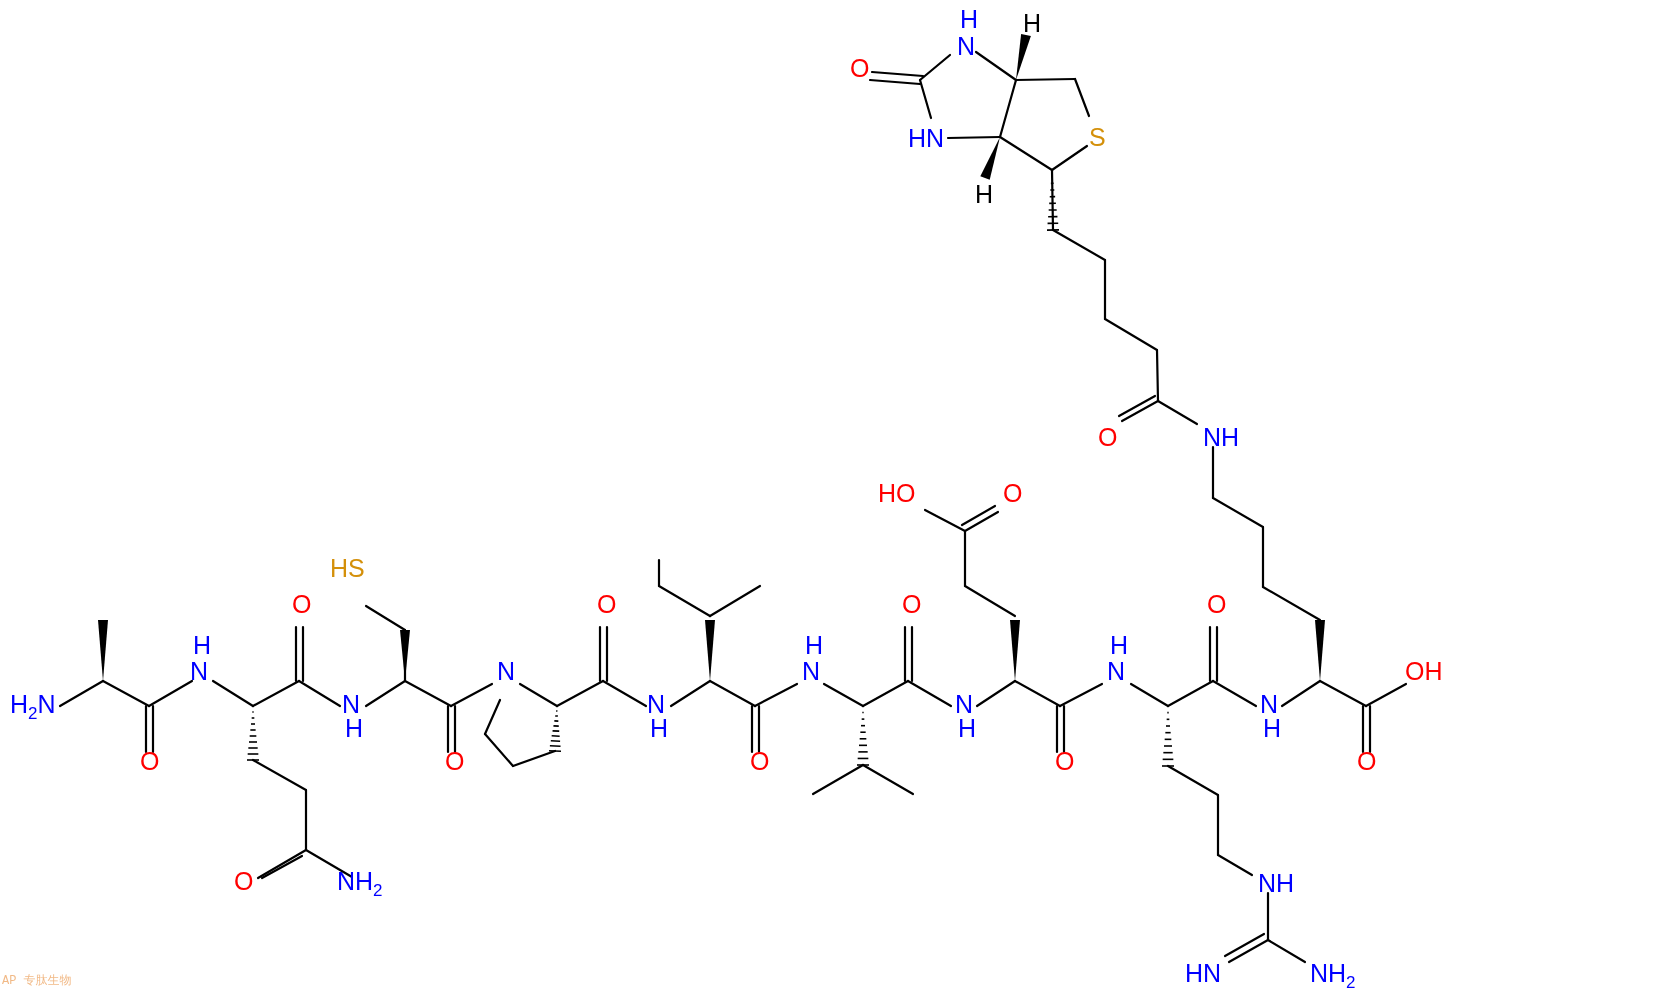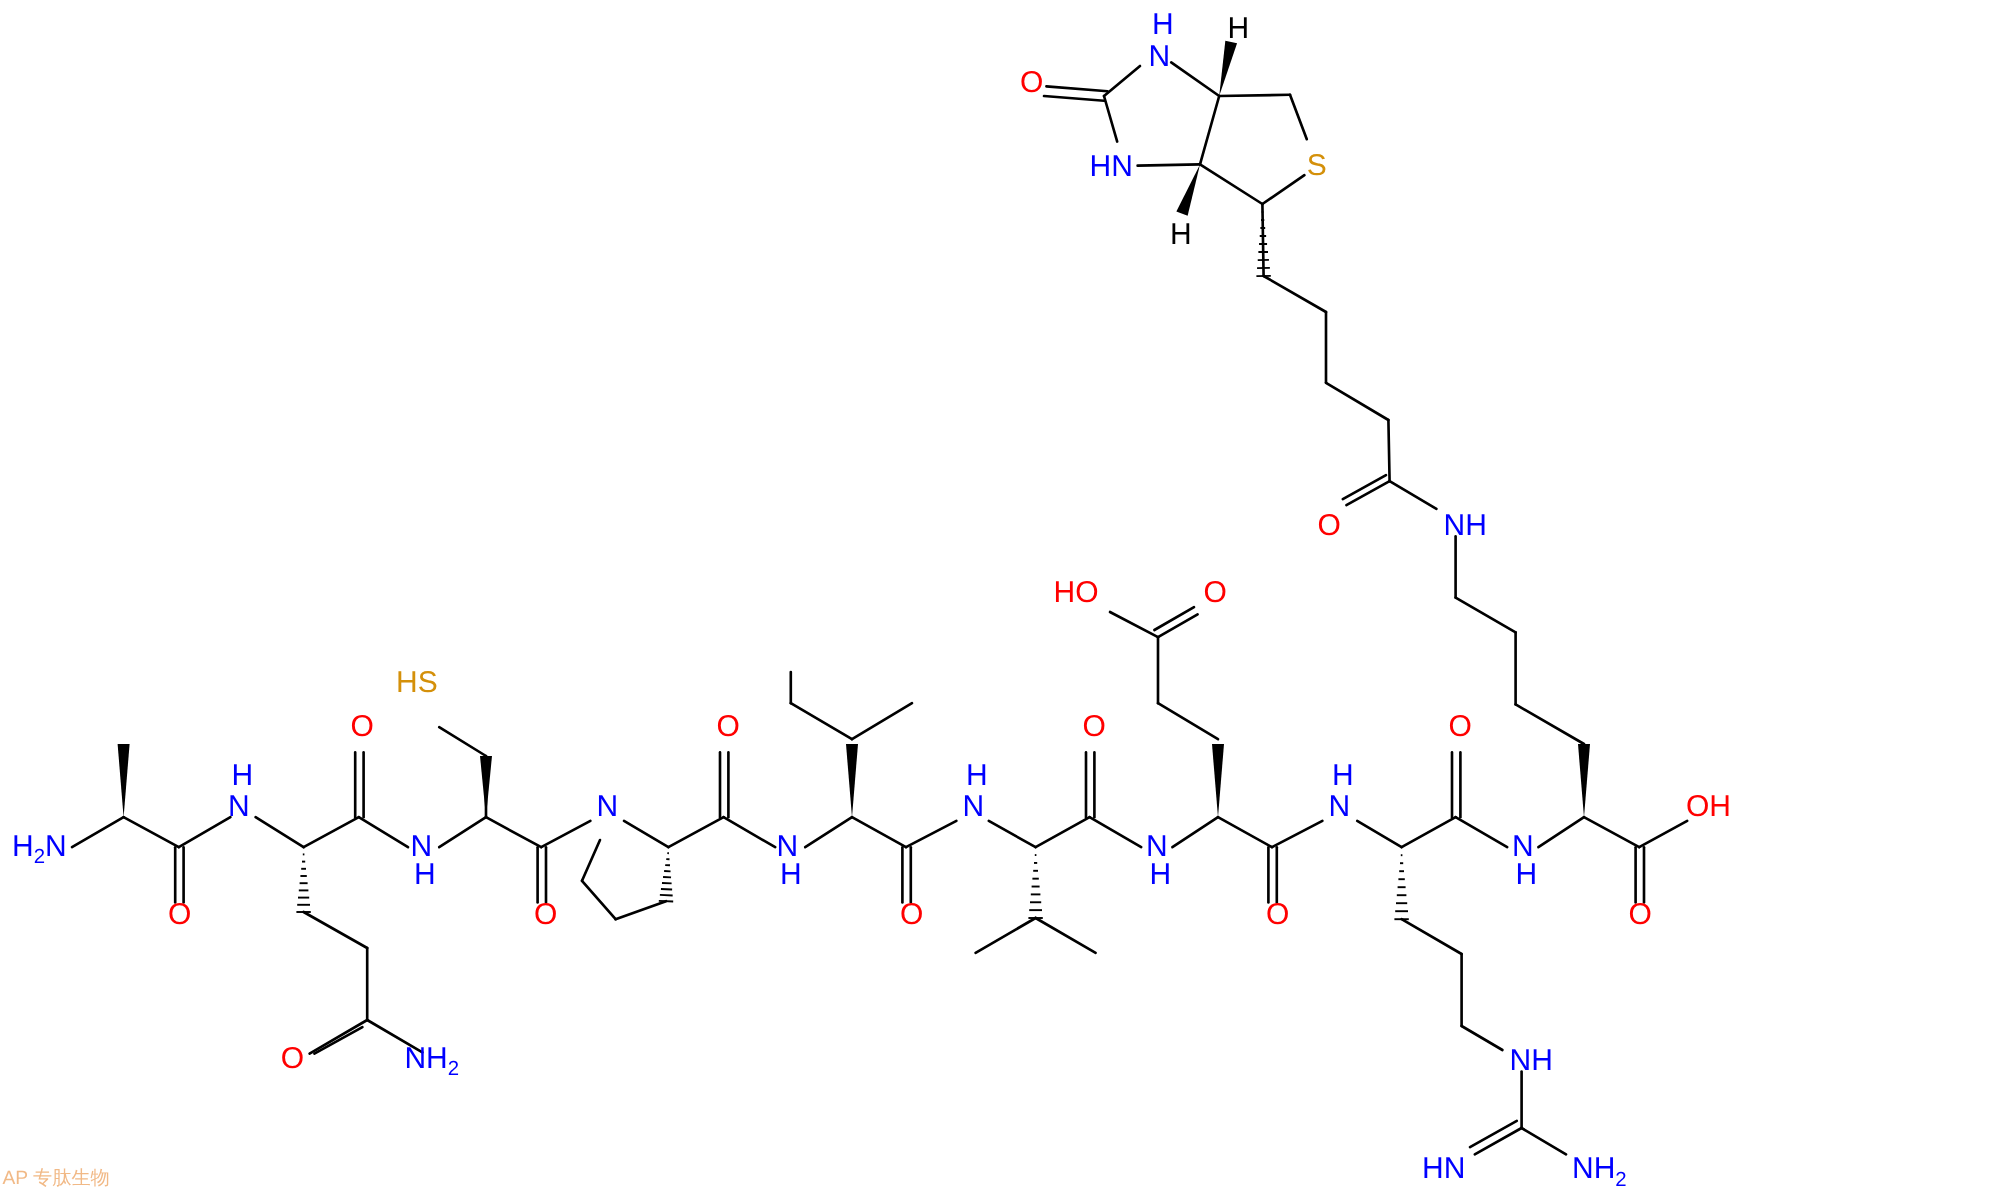--- a/index.html
+++ b/index.html
@@ -3,21 +3,21 @@
 <meta charset="utf-8">
 <style>
   html, body { margin:0; padding:0; background:#ffffff; }
   body { width:1659px; height:1000px; position:relative; overflow:hidden; }
   #mol { position:absolute; left:0; top:0; width:1659px; height:1000px; }
   .bond { stroke:#000000; stroke-width:2.2; fill:none; stroke-linecap:round; }
   .wedge { fill:#000000; stroke:none; }
   .hash { stroke:#000000; stroke-width:1.6; }
   .atom { font-family:"Liberation Sans", sans-serif; font-size:25px; }
   .sub { font-size:17px; }
-  .watermark { position:absolute; left:2px; top:972px; font-family:Liberation Sans, sans-serif; font-size:16px; color:#f0b27a; opacity:0.9; }
+  .watermark { position:absolute; left:2px; top:972px; font-family:Liberation Mono, monospace; font-size:12px; color:#f0b27a; opacity:0.9; }
 </style>
 </head>
 <body>
 
 <svg id="mol" viewBox="0 0 1659 1000" xmlns="http://www.w3.org/2000/svg">
   <g id="bonds">
       <line x1="60" y1="706" x2="103" y2="681" class="bond"></line>
       <line x1="103" y1="681" x2="149" y2="706" class="bond"></line>
       <line x1="149" y1="706" x2="192" y2="681" class="bond"></line>
       <line x1="153" y1="706" x2="153" y2="752" class="bond"></line>

